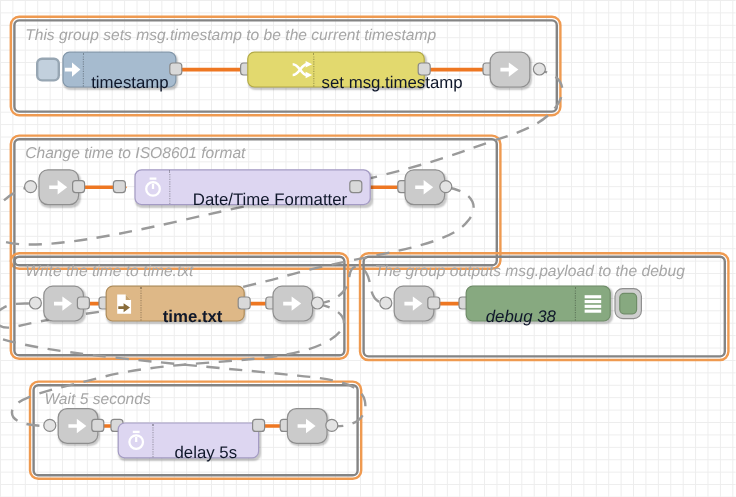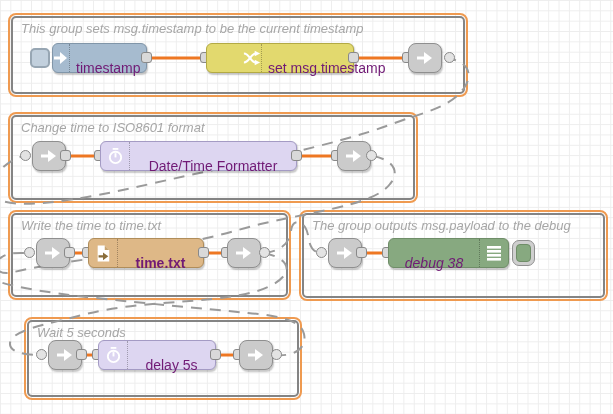--- a/index.html
+++ b/index.html
@@ -16,21 +16,21 @@
   .group-label{position:absolute;top:3px;left:8px;color:#a6a6a6;font-size:13px;white-space:nowrap;font-style:italic;}
   .wires{position:absolute;left:0;top:0;z-index:2;}
   .nodes{position:absolute;left:0;top:0;width:100%;height:100%;z-index:3;pointer-events:none;}
   .nodes *{pointer-events:auto;}
   .node{position:absolute;height:30px;border-radius:6px;box-sizing:border-box;
         display:flex;align-items:stretch;box-shadow:1px 1.5px 1.5px rgba(0,0,0,.22);}
   .node .icon{width:28px;display:flex;align-items:center;justify-content:center;
         border-right:1px dotted rgba(0,0,0,.28);}
   .node .icon.right{border-right:none;border-left:1px dotted rgba(0,0,0,.28);}
   .node .lbl{flex:1;display:flex;align-items:center;justify-content:center;
-        font-size:14px;color:#701a75;padding:0 6px;white-space:nowrap;margin-top:20px;}
+        font-size:14px;color:#0f172a;padding:0 6px;white-space:nowrap;margin-top:20px;}
   .n-inject{background:#a6bbcf;border:1.5px solid #8196a9;}
   .n-change{background:#e2d96e;border:1.5px solid #b3aa44;padding-left:36px;}
   .n-lav{background:#ddd6f1;border:1.5px solid #a49bc4;}
   .n-file{background:#deb887;border:1.5px solid #b08d5a;font-weight:bold;}
   .n-debug{background:#87a980;border:1.5px solid #6f8d68;}
   .link-node{position:absolute;width:34px;height:30px;border-radius:8px;background:#cbcbcb;
         border:1.5px solid #8f8f8f;display:flex;align-items:center;justify-content:center;
         box-sizing:border-box;box-shadow:1px 1.5px 1.5px rgba(0,0,0,.22);}
   .port{position:absolute;width:9px;height:9px;background:#d9d9d9;border:1.5px solid #898989;
         border-radius:3px;box-sizing:content-box;}
@@ -46,21 +46,21 @@
 </head>
 <body>
 
 <div class="canvas">
 
   <div class="group" style="left:8px;top:13px;width:460px;height:84px;">
     <div class="group-inner">
       <div class="group-label">This group sets msg.timestamp to be the current timestamp</div>
     </div>
   </div>
-  <div class="group" style="left:8px;top:112px;width:410px;height:91px;text-align:center;">
+  <div class="group" style="left:8px;top:112px;width:410px;height:113px;text-align:center;">
     <div class="group-inner">
       <div class="group-label">Change time to ISO8601 format</div>
     </div>
   </div>
   <div class="group" style="left:8px;top:210px;width:283px;height:90px;">
     <div class="group-inner">
       <div class="group-label">Write the time to time.txt</div>
     </div>
   </div>
   <div class="group" style="left:299px;top:210px;width:309px;height:91px;">
@@ -137,21 +137,21 @@
     <div class="port portc" style="left:20px;top:150px;"></div>
     <div class="link-node" style="left:32px;top:141px;">
       <svg width="18" height="18" viewBox="0 0 18 18">
           <path d="M1 9h8" stroke="#fff" stroke-width="3"></path>
           <path d="M8 3l8 6-8 6z" fill="#fff"></path>
         </svg>
     </div>
     <div class="port" style="left:60px;top:150px;"></div>
 
     <div class="port" style="left:94px;top:150px;"></div>
-    <div class="node n-lav" style="left:100px;top:141px;width:197px;">
+    <div class="node n-lav" style="left:112px;top:141px;width:197px;">
       <div class="icon">
         <svg width="17" height="18" viewBox="0 0 18 18">
             <circle cx="9" cy="10.5" r="6" stroke="#fff" stroke-width="2" fill="none"></circle>
             <path d="M9 10.5V6" stroke="#fff" stroke-width="2"></path>
             <path d="M6 1.5h6" stroke="#fff" stroke-width="2"></path>
           </svg>
       </div>
       <div class="lbl">Date/Time Formatter</div>
     </div>
     <div class="port" style="left:291px;top:150px;"></div>
@@ -226,21 +226,21 @@
     <div class="port portc" style="left:36px;top:349px;"></div>
     <div class="link-node" style="left:48px;top:340px;">
       <svg width="18" height="18" viewBox="0 0 18 18">
           <path d="M1 9h8" stroke="#fff" stroke-width="3"></path>
           <path d="M8 3l8 6-8 6z" fill="#fff"></path>
         </svg>
     </div>
     <div class="port" style="left:76px;top:349px;"></div>
 
     <div class="port" style="left:92px;top:349px;"></div>
-    <div class="node n-lav" style="left:98px;top:340px;width:118px;">
+    <div class="node n-lav" style="left:98px;top:352px;width:118px;">
       <div class="icon">
         <svg width="17" height="18" viewBox="0 0 18 18">
             <circle cx="9" cy="10.5" r="6" stroke="#fff" stroke-width="2" fill="none"></circle>
             <path d="M9 10.5V6" stroke="#fff" stroke-width="2"></path>
             <path d="M6 1.5h6" stroke="#fff" stroke-width="2"></path>
           </svg>
       </div>
       <div class="lbl">delay 5s</div>
     </div>
     <div class="port" style="left:210px;top:349px;"></div>

